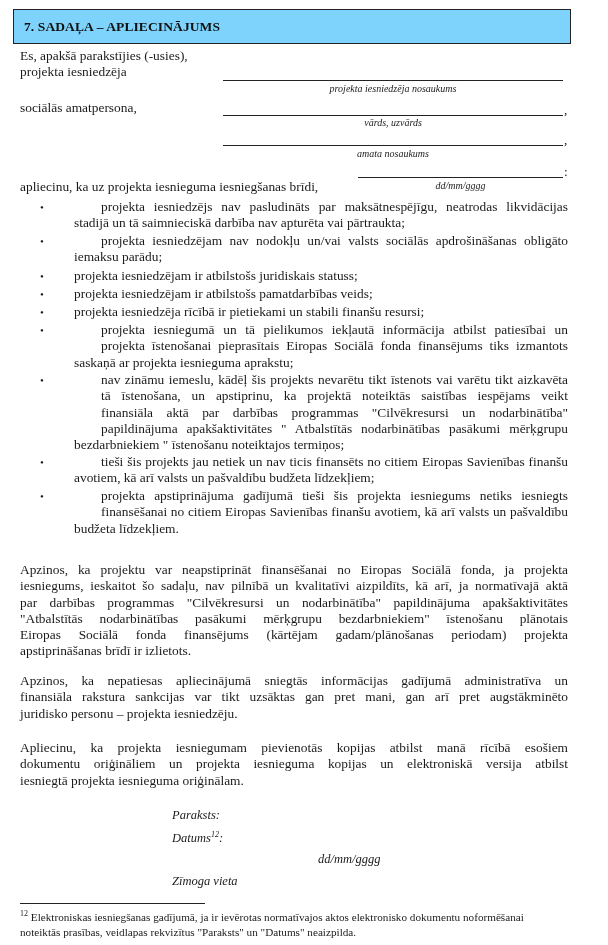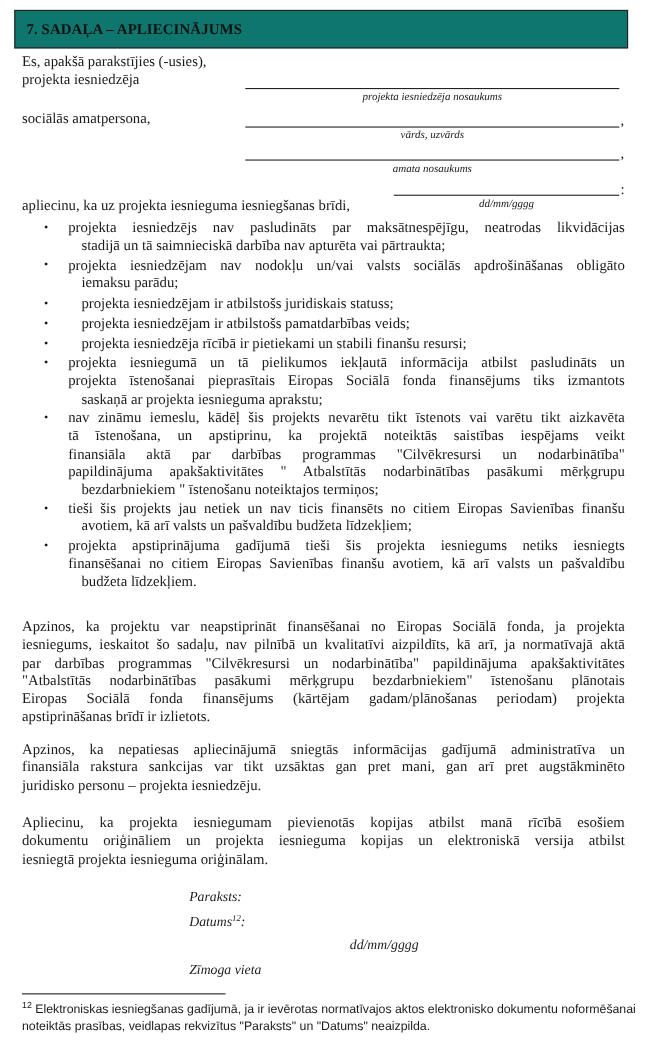--- a/index.html
+++ b/index.html
@@ -1,33 +1,33 @@
 <!DOCTYPE html>
 <html><head>
 <meta charset="utf-8">
 <style>
   html, body { margin:0; padding:0; background:#ffffff; }
   body { width:608px; height:945px; position:relative; overflow:hidden;
          font-family:"Liberation Serif", serif; color:#1a1a1a; font-size:13.4px; }
   .abs { position:absolute; }
-  .header { left:13px; top:9px; width:556px; height:33px; background:#0f766e;
+  .header { left:13px; top:9px; width:556px; height:33px; background:#7dd3fc;
             border:1.5px solid #222; }
   .header-title { position:absolute; left:10px; top:9px; font-weight:bold; font-size:13.5px; color:#111; letter-spacing:0.1px; }
   .line { position:absolute; height:0; border-top:1px solid #222; }
   .cap { position:absolute; font-style:italic; font-size:10px; text-align:center; }
   .txt { position:absolute; white-space:nowrap; }
   .bul { position:absolute; left:40px; font-size:11px; }
   .item { position:absolute; left:62px; width:506px; text-align:justify; line-height:16.3px; }
-  .item span.l { display:block; text-align-last:justify; }
+  .item span.l { display:block; text-align-last:justify;margin-left:39px; }
   .item span.last { display:block; text-align-last:left;margin-left:12px; }
   .para { position:absolute; left:20px; width:548px; line-height:16.3px; }
   .para span.l { display:block; text-align:justify; text-align-last:justify; }
   .para span.last { display:block; }
   .sig { position:absolute; font-style:italic; font-size:12.5px; }
-  .fn { position:absolute; left:20px; font-family:Liberation Sans, sans-serif; font-size:11.2px; line-height:15px; width:585px; }
+  .fn { position:absolute; left:20px; font-family:Liberation Serif, serif; font-size:11.2px; line-height:15px; width:585px; }
   .fn span.l { display:block; white-space:nowrap; }
   sup { font-size:8px; }
 </style>
 </head>
 <body>
 
 <div class="abs header">
   <div class="header-title">7. SADAĻA – APLIECINĀJUMS</div>
 </div>
 
@@ -68,21 +68,21 @@
     <div class="bul" style="top: 288px;">•</div>
     <div class="item" style="top: 286px;">
       <span class="last">projekta iesniedzējam ir atbilstošs pamatdarbības veids;</span>
     </div>
     <div class="bul" style="top: 306px;">•</div>
     <div class="item" style="top: 304px;">
       <span class="last">projekta iesniedzēja rīcībā ir pietiekami un stabili finanšu resursi;</span>
     </div>
     <div class="bul" style="top: 324px;">•</div>
     <div class="item" style="top: 322px;">
-      <span class="l">projekta iesniegumā un tā pielikumos iekļautā informācija atbilst pasludināts un</span>
+      <span class="l">projekta iesniegumā un tā pielikumos iekļautā informācija atbilst patiesībai un</span>
       <span class="l">projekta īstenošanai pieprasītais Eiropas Sociālā fonda finansējums tiks izmantots</span>
       <span class="last">saskaņā ar projekta iesnieguma aprakstu;</span>
     </div>
     <div class="bul" style="top: 374px;">•</div>
     <div class="item" style="top: 372px;">
       <span class="l">nav zināmu iemeslu, kādēļ šis projekts nevarētu tikt īstenots vai varētu tikt aizkavēta</span>
       <span class="l">tā īstenošana, un apstiprinu, ka projektā noteiktās saistības iespējams veikt</span>
       <span class="l">finansiāla aktā par darbības programmas "Cilvēkresursi un nodarbinātība"</span>
       <span class="l">papildinājuma apakšaktivitātes "  Atbalstītās nodarbinātības pasākumi mērķgrupu</span>
       <span class="last">bezdarbniekiem " īstenošanu noteiktajos termiņos;</span>

